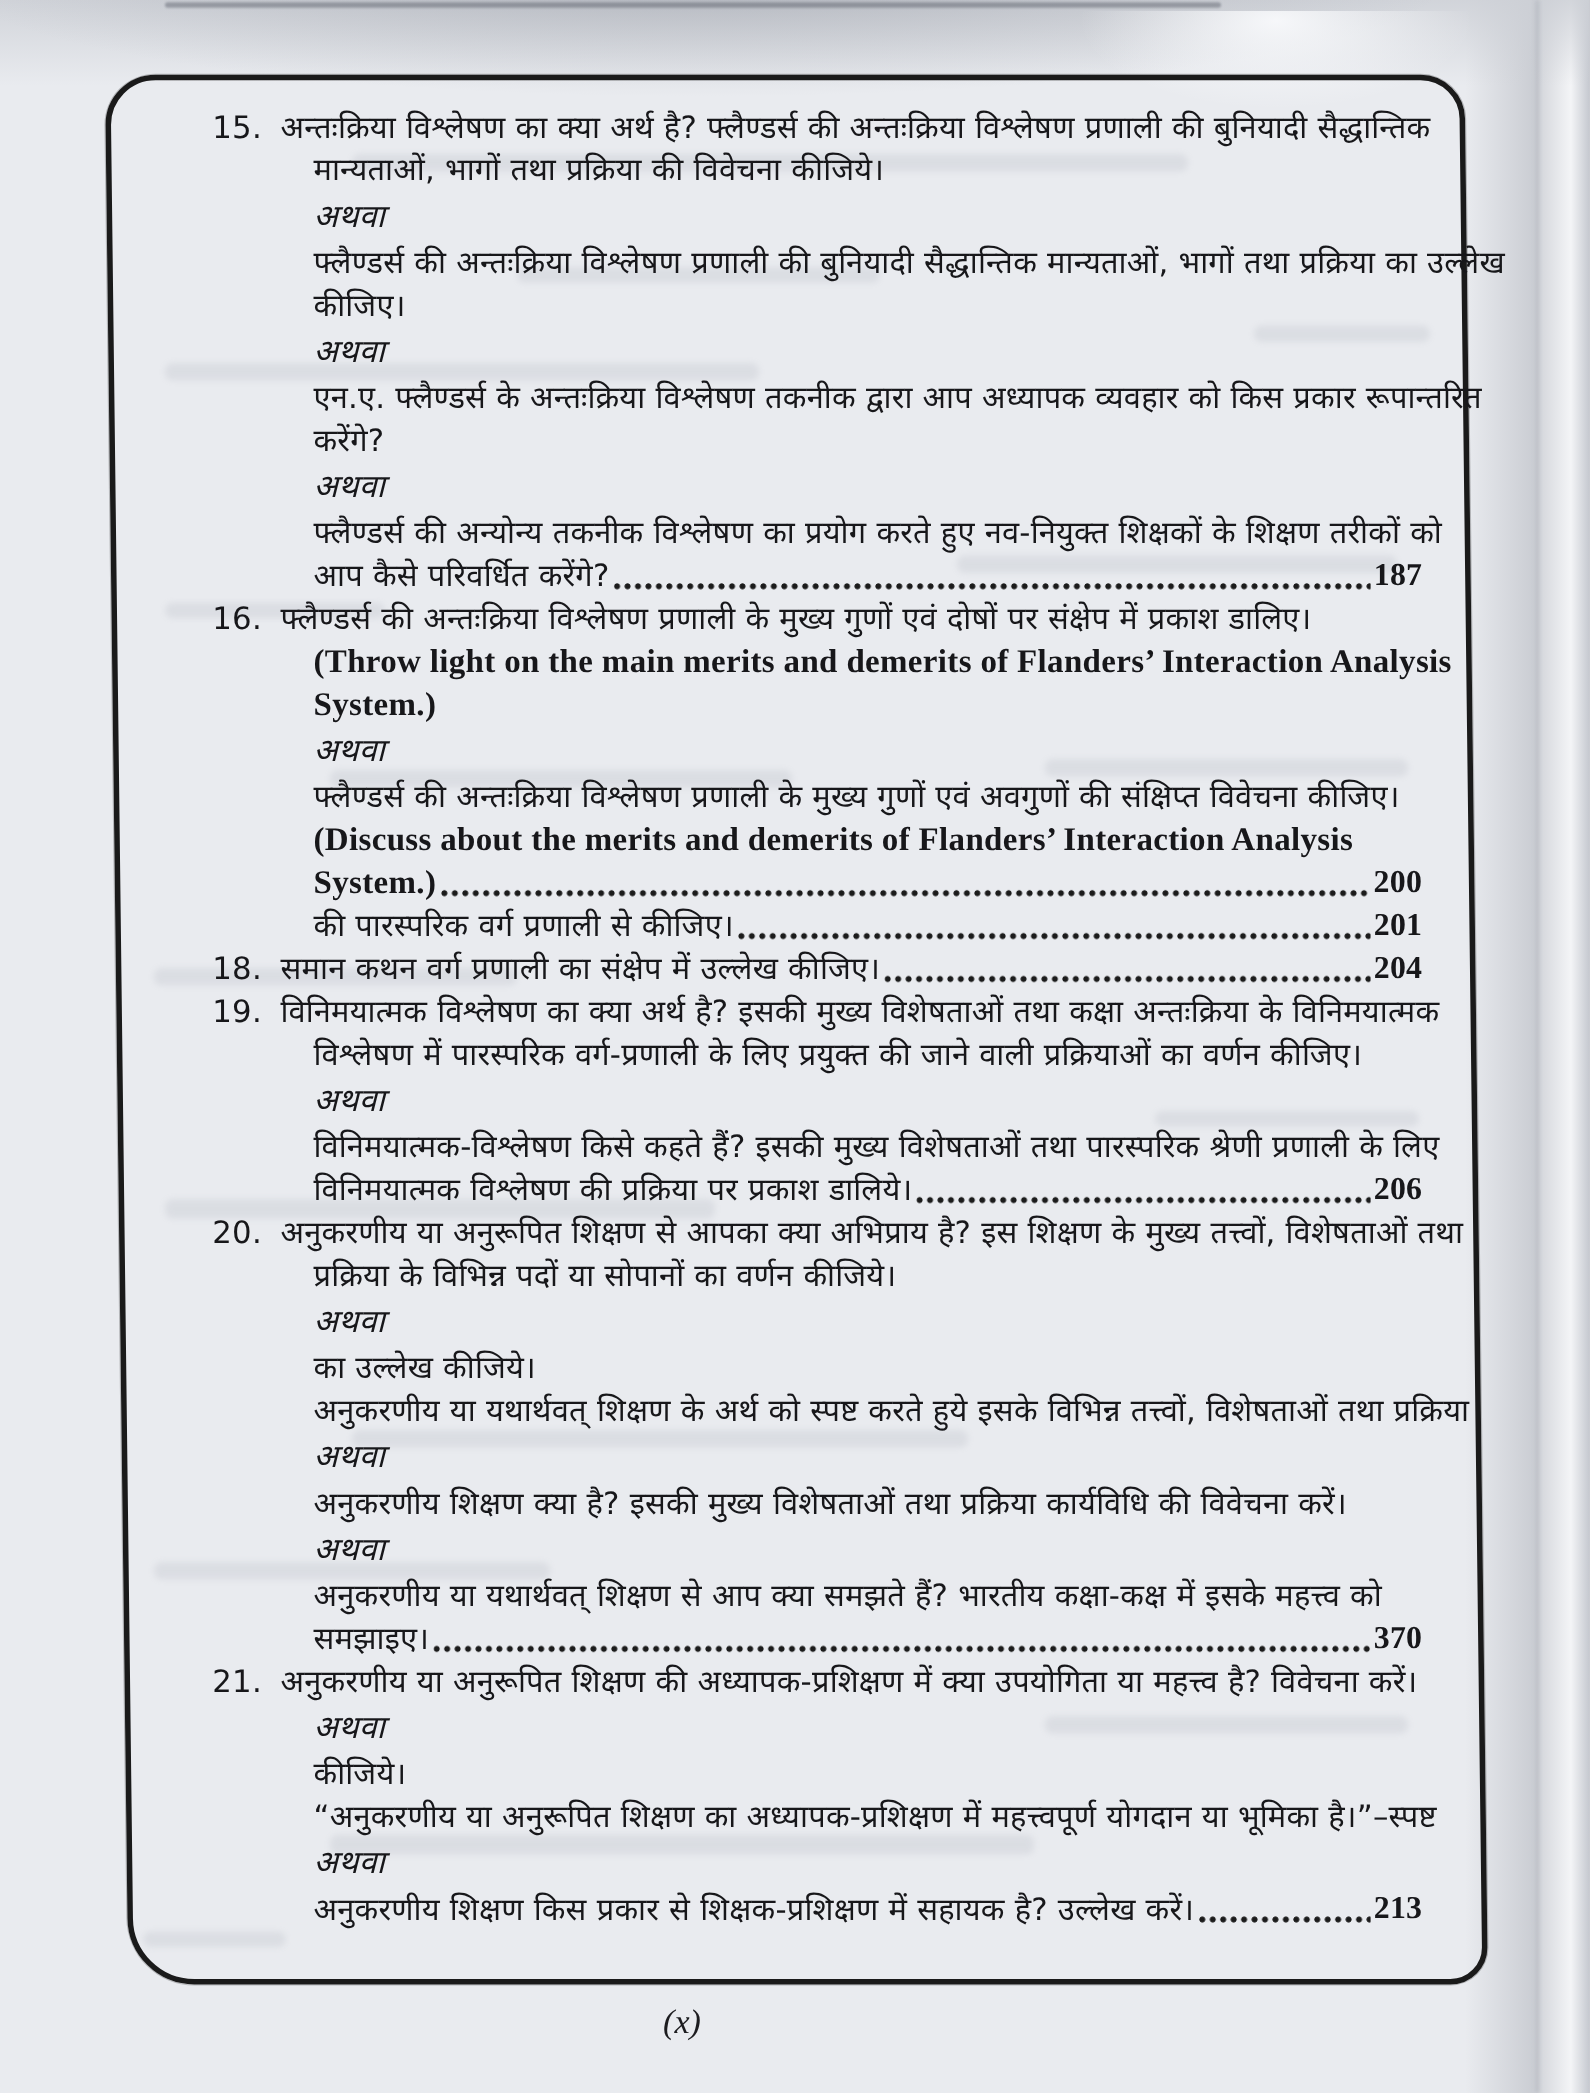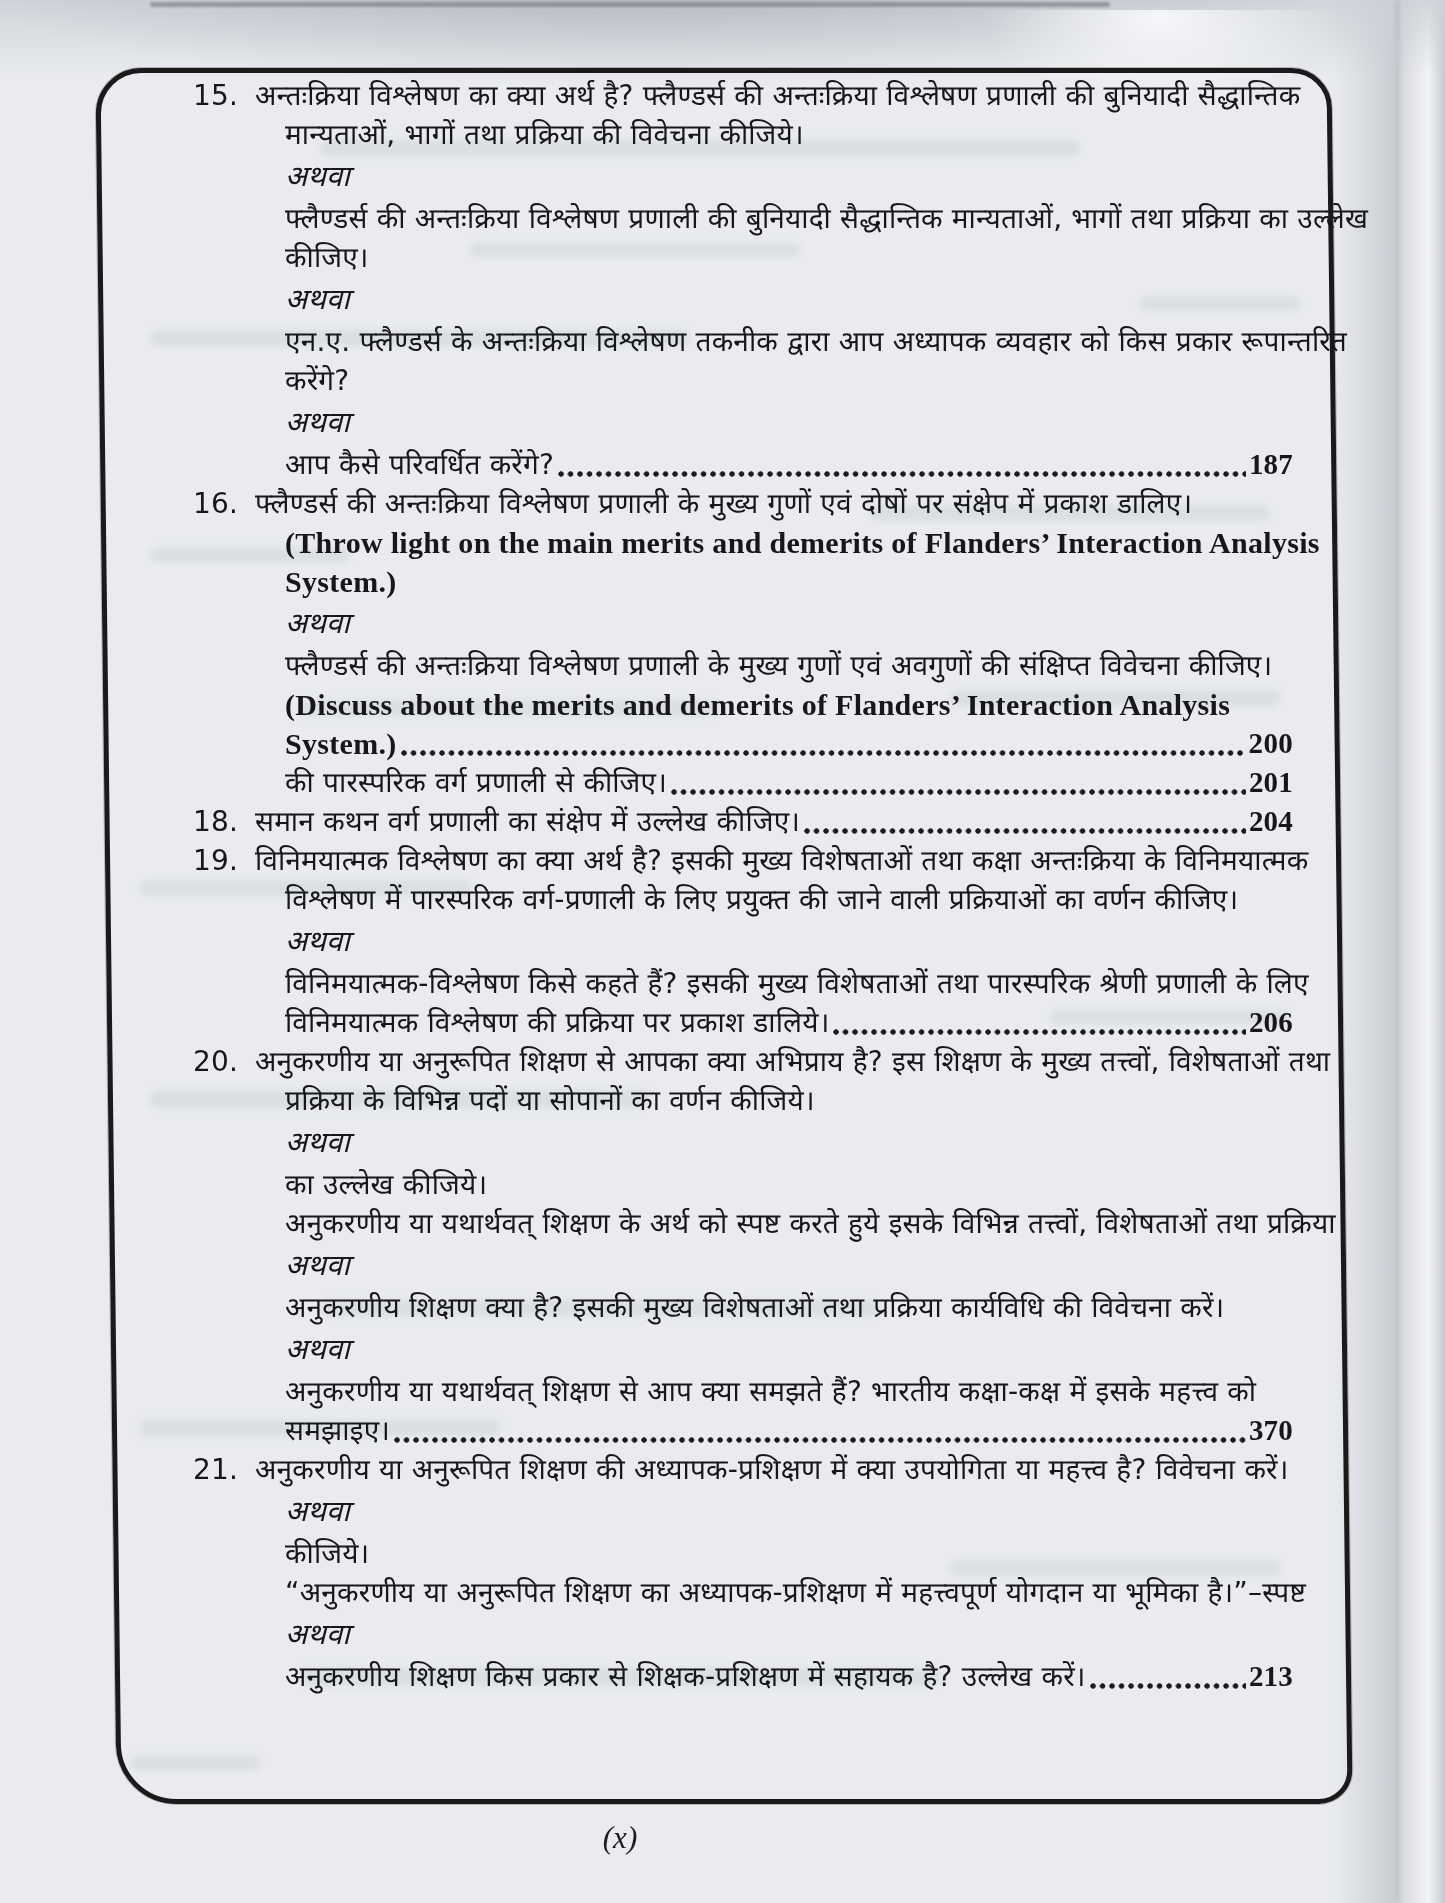--- a/index.html
+++ b/index.html
@@ -21,21 +21,21 @@
   
   .frame{
     position:absolute; left:106px; top:68px; width:1236px; height:1736px;
     border:5px solid #1a1a1a; box-sizing:border-box;
     border-radius:46px 40px 34px 60px;
     transform:skewX(0.7deg);
     box-shadow:0 0 0 1px rgba(26,26,26,.25);
   }
 
   .content{
-    position:absolute; left:106px; top:76px; width:1236px; box-sizing:border-box;
+    position:absolute; left:106px; top:96px; width:1236px; box-sizing:border-box;
     padding:0 49px 0 87px;
   }
   .row{font-size:28px; line-height:39px; white-space:nowrap; padding-left:92px; letter-spacing:.2px;}
   .row.q{text-indent:-92px;}
   .num{display:inline-block; width:62px; text-indent:0;}
   .sep{font-style:italic; text-align:left; padding-right:246px; margin:3px 0; font-size:29px;}
   .en{font-family:"Liberation Serif", serif; font-weight:700; font-size:30px; letter-spacing:.3px;}
   .lead{display:flex; align-items:center;}
   .lead .txt{flex:0 0 auto;}
   .lead.qlead{padding-left:0; text-indent:0;}
@@ -85,20 +85,21 @@
   <div class="content">
     <div class="row q"><span class="num">15.</span><span class="txt">अन्तःक्रिया विश्लेषण का क्या अर्थ है? फ्लैण्डर्स की अन्तःक्रिया विश्लेषण प्रणाली की बुनियादी सैद्धान्तिक</span></div>
     <div class="row t">मान्यताओं, भागों तथा प्रक्रिया की विवेचना कीजिये।</div>
     <div class="row sep">अथवा</div>
     <div class="row t">फ्लैण्डर्स की अन्तःक्रिया विश्लेषण प्रणाली की बुनियादी सैद्धान्तिक मान्यताओं, भागों तथा प्रक्रिया का उल्लेख</div>
     <div class="row t">कीजिए।</div>
     <div class="row sep">अथवा</div>
     <div class="row t">एन.ए. फ्लैण्डर्स के अन्तःक्रिया विश्लेषण तकनीक द्वारा आप अध्यापक व्यवहार को किस प्रकार रूपान्तरित</div>
     <div class="row t">करेंगे?</div>
     <div class="row sep">अथवा</div>
+    <div class="row t">फ्लैण्डर्स की अन्योन्य तकनीक विश्लेषण का प्रयोग करते हुए नव-नियुक्त शिक्षकों के शिक्षण तरीकों को</div>
     <div class="row lead">
         <span class="txt">आप कैसे परिवर्धित करेंगे?</span>
         <span class="dots"></span>
         <span class="pg">187</span>
       </div>
     <div class="row q"><span class="num">16.</span><span class="txt">फ्लैण्डर्स की अन्तःक्रिया विश्लेषण प्रणाली के मुख्य गुणों एवं दोषों पर संक्षेप में प्रकाश डालिए।</span></div>
     <div class="row t en">(Throw light on the main merits and demerits of Flanders’ Interaction Analysis</div>
     <div class="row t en">System.)</div>
     <div class="row sep">अथवा</div>
     <div class="row t">फ्लैण्डर्स की अन्तःक्रिया विश्लेषण प्रणाली के मुख्य गुणों एवं अवगुणों की संक्षिप्त विवेचना कीजिए।</div>

